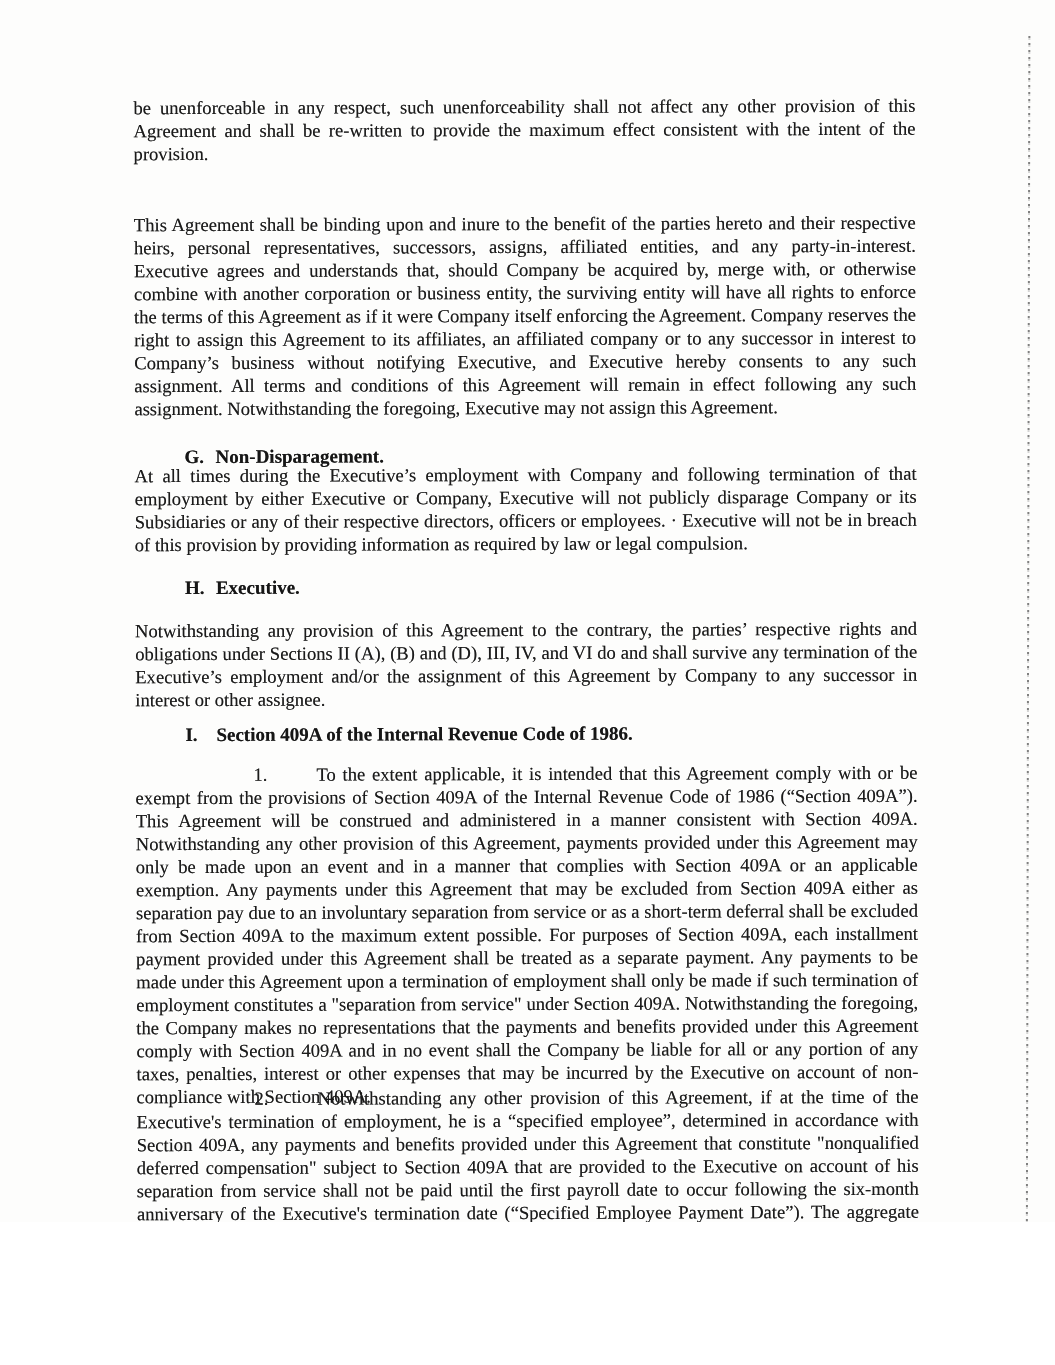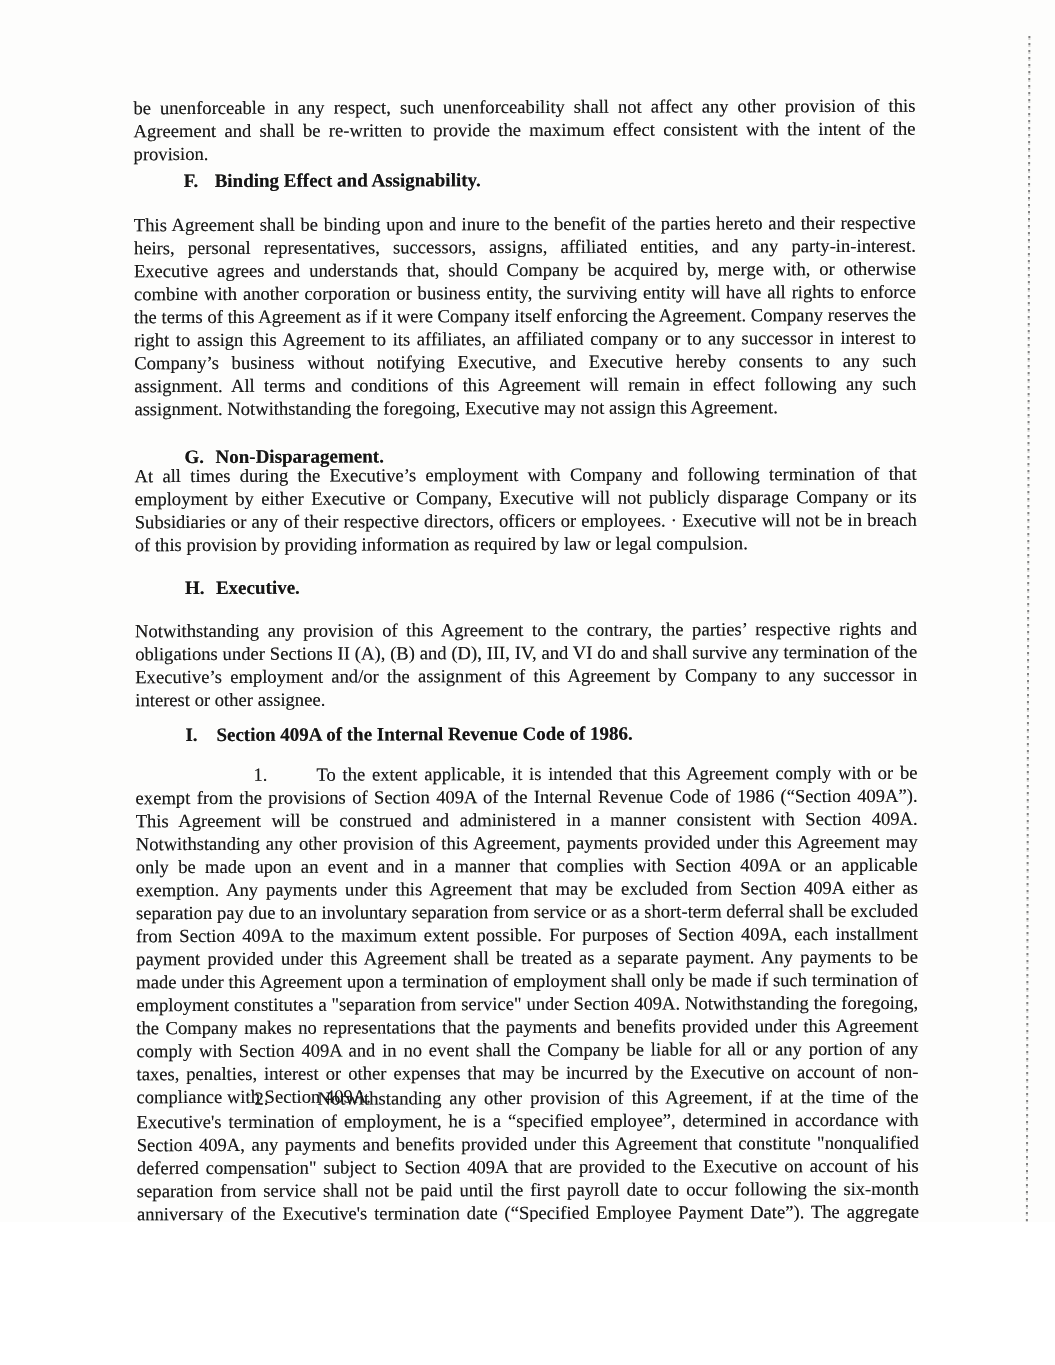--- a/index.html
+++ b/index.html
@@ -88,23 +88,20 @@
   }
 </style>
 </head>
 <body>
 
 <div class="page">
   <div class="content">
 
     <p class="body" style="top:95px">be unenforceable in any respect, such unenforceability shall not affect any other provision of this Agreement and shall be re-written to provide the maximum effect consistent with the intent of the provision.</p>
 
-    <div class="heading" style="top:168px">
-      <span class="hlabel">F.</span><span>Binding Effect and Assignability.</span>
-    </div>
     <p class="body" style="top:212px">This Agreement shall be binding upon and inure to the benefit of the parties hereto and their respective heirs, personal representatives, successors, assigns, affiliated entities, and any party-in-interest. Executive agrees and understands that, should Company be acquired by, merge with, or otherwise combine with another corporation or business entity, the surviving entity will have all rights to enforce the terms of this Agreement as if it were Company itself enforcing the Agreement. Company reserves the right to assign this Agreement to its affiliates, an affiliated company or to any successor in interest to Company’s business without notifying Executive, and Executive hereby consents to any such assignment. All terms and conditions of this Agreement will remain in effect following any such assignment. Notwithstanding the foregoing, Executive may not assign this Agreement.</p>
 
     <div class="heading" style="top:444px">
       <span class="hlabel">G.</span><span>Non-Disparagement.</span>
     </div>
     <p class="body" style="top:463px">At all times during the Executive’s employment with Company and following termination of that employment by either Executive or Company, Executive will not publicly disparage Company or its Subsidiaries or any of their respective directors, officers or employees. · Executive will not be in breach of this provision by providing information as required by law or legal compulsion.</p>
 
     <div class="heading" style="top:575px">
       <span class="hlabel">H.</span><span>Executive.</span>
     </div>

